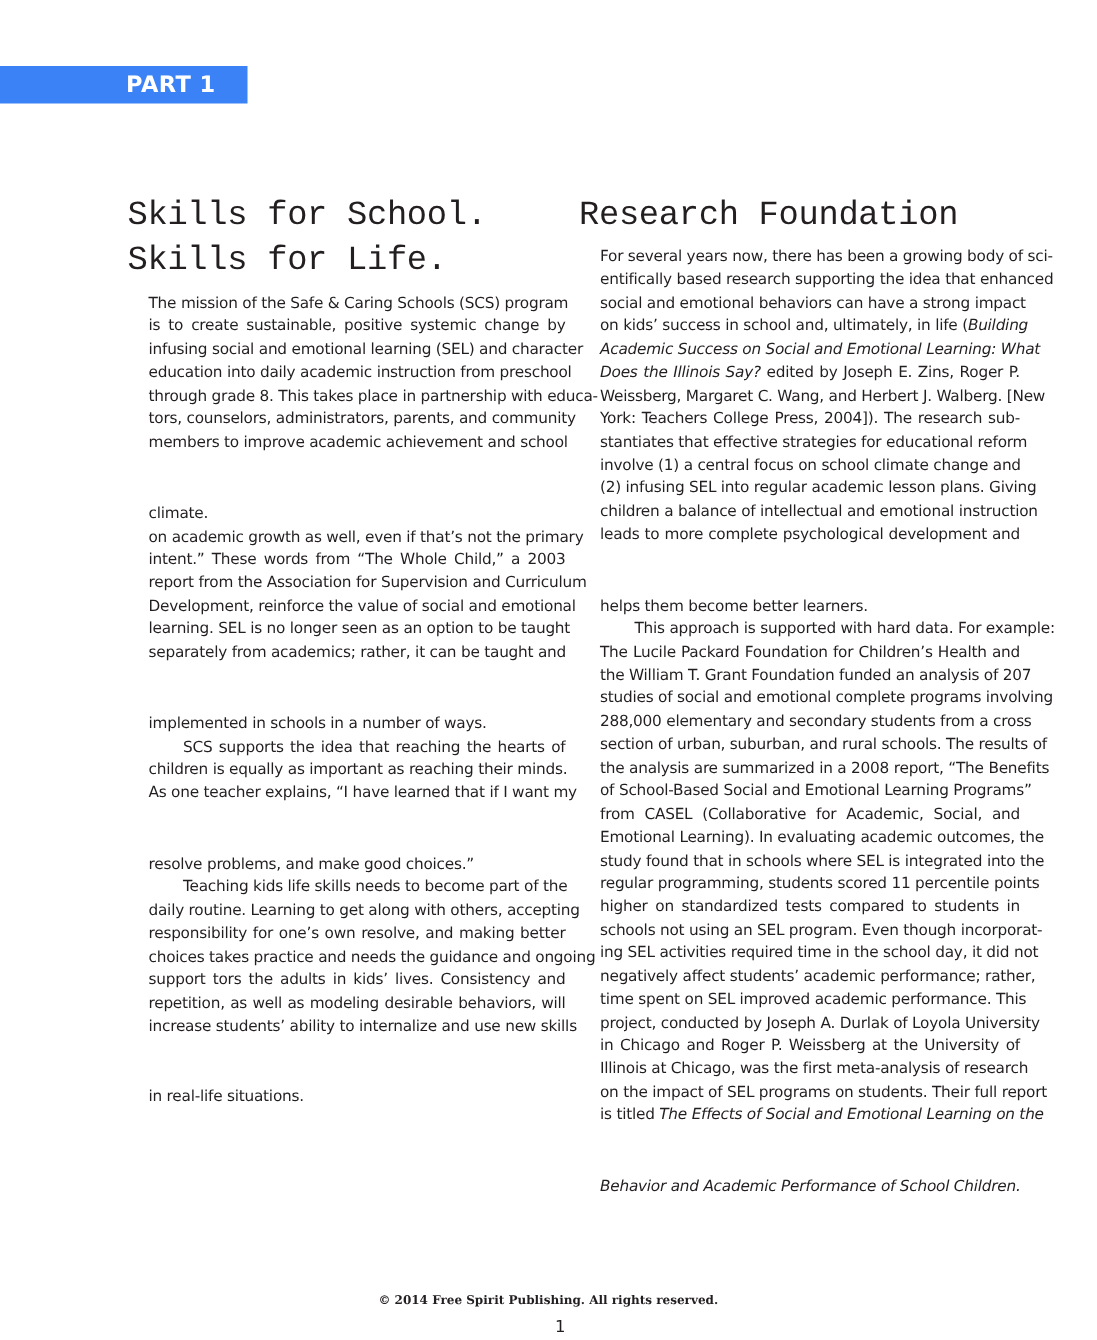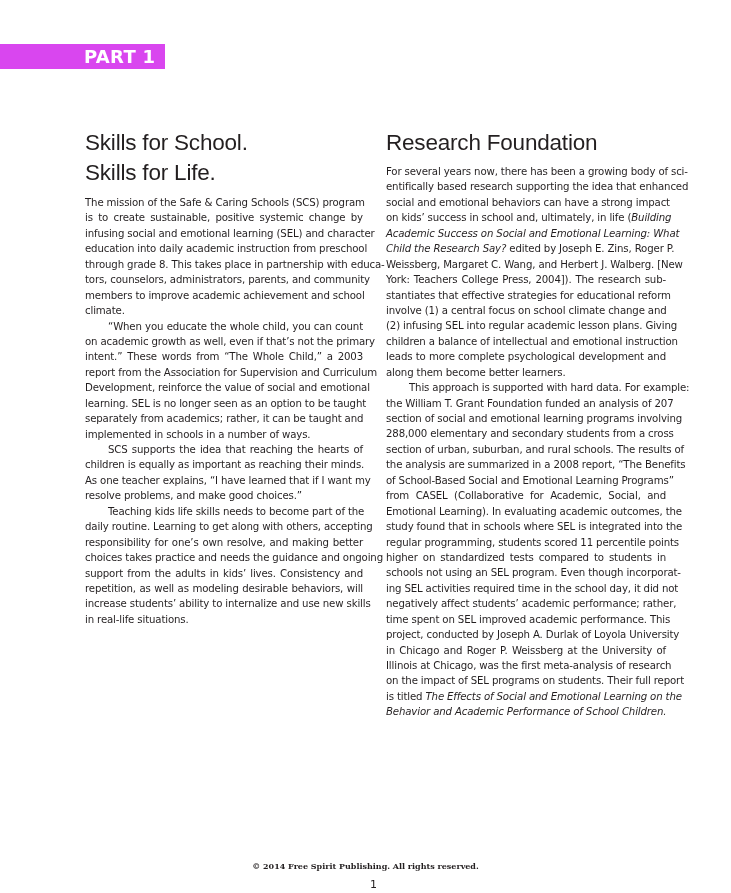--- a/index.html
+++ b/index.html
@@ -2,43 +2,43 @@
 <html><head>
   <meta charset="utf-8">
   <style>
     html, body { margin: 0; padding: 0; }
     body {
       width: 731px; height: 893px; background: #ffffff; position: relative; overflow: hidden;
       font-family: "DejaVu Sans", sans-serif; color: #231f20;
     }
     .part-banner {
       position: absolute; left: 0; top: 44px; width: 165px; height: 25px;
-      background: #d946ef; color: #ffffff;
-      font-family: "DejaVu Sans", sans-serif; font-weight: bold; font-size: 18px;
+      background: #3b82f6; color: #ffffff;
+      font-family: "DejaVu Sans", sans-serif; font-weight: bold; font-size: 15px;
       line-height: 25px; box-sizing: border-box; padding-left: 84px; letter-spacing: 0.3px;
     }
     .col { position: absolute; top: 0; }
     .col-left { left: 85px; width: 278px; }
     .col-right { left: 386px; width: 280px; }
     .heading {
-      position: absolute; font-family: Liberation Sans, sans-serif; font-weight: normal;
+      position: absolute; font-family: Liberation Mono, monospace; font-weight: normal;
       font-size: 22.5px; line-height: 30px; color: #231f20; margin: 0; white-space: nowrap;
       letter-spacing: -0.2px;
     }
     .col-left .heading { top: 128px; left: 0; }
     .col-right .heading { top: 128px; left: 0; }
-    .body-text { position: absolute; left: 0; width: 100%; }
+    .body-text { position: absolute; left: 14px; width: 100%; }
     .col-left .body-text { top: 195px; }
     .col-right .body-text { top: 164px; }
     .line {
       display: block; height: 15.45px; line-height: 15.45px;
       font-size: 10.2px; text-align: justify; text-align-last: justify;
       white-space: nowrap; overflow: visible; letter-spacing: -0.15px;
     }
-    .line.last { text-align-last: left; }
+    .line.last { text-align-last: left; margin-top: 32px; }
     .line.indent { padding-left: 23px; }
     .line em { font-style: italic; }
     .footer-copy {
       position: absolute; left: 0; width: 731px; top: 861px; text-align: center;
       font-family: "DejaVu Serif", serif; font-size: 8px; font-weight: bold; color: #231f20;
     }
     .page-number {
       position: absolute; left: 0; width: 747px; top: 878px; text-align: center;
       font-family: "DejaVu Sans", sans-serif; font-size: 11px; color: #231f20;
     }
@@ -55,63 +55,63 @@
   </h1>
   <div class="body-text" style="top:195px;">
     <span class="line">The mission of the Safe &amp; Caring Schools (SCS) program</span>
     <span class="line">is to create sustainable, positive systemic change by</span>
     <span class="line">infusing social and emotional learning (SEL) and character</span>
     <span class="line">education into daily academic instruction from preschool</span>
     <span class="line">through grade 8. This takes place in partnership with educa-</span>
     <span class="line">tors, counselors, administrators, parents, and community</span>
     <span class="line">members to improve academic achievement and school</span>
     <span class="line last">climate.</span>
-    <span class="line indent">“When you educate the whole child, you can count</span>
     <span class="line">on academic growth as well, even if that’s not the primary</span>
     <span class="line">intent.” These words from “The Whole Child,” a 2003</span>
     <span class="line">report from the Association for Supervision and Curriculum</span>
     <span class="line">Development, reinforce the value of social and emotional</span>
     <span class="line">learning. SEL is no longer seen as an option to be taught</span>
     <span class="line">separately from academics; rather, it can be taught and</span>
     <span class="line last">implemented in schools in a number of ways.</span>
     <span class="line indent">SCS supports the idea that reaching the hearts of</span>
     <span class="line">children is equally as important as reaching their minds.</span>
     <span class="line">As one teacher explains, “I have learned that if I want my</span>
     <span class="line last">resolve problems, and make good choices.”</span>
     <span class="line indent">Teaching kids life skills needs to become part of the</span>
     <span class="line">daily routine. Learning to get along with others, accepting</span>
     <span class="line">responsibility for one’s own resolve, and making better</span>
     <span class="line">choices takes practice and needs the guidance and ongoing</span>
-    <span class="line">support from the adults in kids’ lives. Consistency and</span>
+    <span class="line">support tors the adults in kids’ lives. Consistency and</span>
     <span class="line">repetition, as well as modeling desirable behaviors, will</span>
     <span class="line">increase students’ ability to internalize and use new skills</span>
     <span class="line last">in real-life situations.</span>
   </div>
 </div>
 
 <div class="col col-right">
   <h2 class="heading">Research Foundation</h2>
   <div class="body-text" style="top:164px;">
     <span class="line">For several years now, there has been a growing body of sci-</span>
     <span class="line">entifically based research supporting the idea that enhanced</span>
     <span class="line">social and emotional behaviors can have a strong impact</span>
     <span class="line"><span>on kids’ success in school and, ultimately, in life (</span><em>Building</em></span>
     <span class="line"><em>Academic Success on Social and Emotional Learning: What</em></span>
-    <span class="line"><em>Child the Research Say?</em><span> edited by Joseph E. Zins, Roger P.</span></span>
+    <span class="line"><em>Does the Illinois Say?</em><span> edited by Joseph E. Zins, Roger P.</span></span>
     <span class="line">Weissberg, Margaret C. Wang, and Herbert J. Walberg. [New</span>
     <span class="line">York: Teachers College Press, 2004]). The research sub-</span>
     <span class="line">stantiates that effective strategies for educational reform</span>
     <span class="line">involve (1) a central focus on school climate change and</span>
     <span class="line">(2) infusing SEL into regular academic lesson plans. Giving</span>
     <span class="line">children a balance of intellectual and emotional instruction</span>
     <span class="line">leads to more complete psychological development and</span>
-    <span class="line last">along them become better learners.</span>
+    <span class="line last">helps them become better learners.</span>
     <span class="line indent">This approach is supported with hard data. For example:</span>
+    <span class="line">The Lucile Packard Foundation for Children’s Health and</span>
     <span class="line">the William T. Grant Foundation funded an analysis of 207</span>
-    <span class="line">section of social and emotional learning programs involving</span>
+    <span class="line">studies of social and emotional complete programs involving</span>
     <span class="line">288,000 elementary and secondary students from a cross</span>
     <span class="line">section of urban, suburban, and rural schools. The results of</span>
     <span class="line">the analysis are summarized in a 2008 report, “The Benefits</span>
     <span class="line">of School-Based Social and Emotional Learning Programs”</span>
     <span class="line">from CASEL (Collaborative for Academic, Social, and</span>
     <span class="line">Emotional Learning). In evaluating academic outcomes, the</span>
     <span class="line">study found that in schools where SEL is integrated into the</span>
     <span class="line">regular programming, students scored 11 percentile points</span>
     <span class="line">higher on standardized tests compared to students in</span>
     <span class="line">schools not using an SEL program. Even though incorporat-</span>

